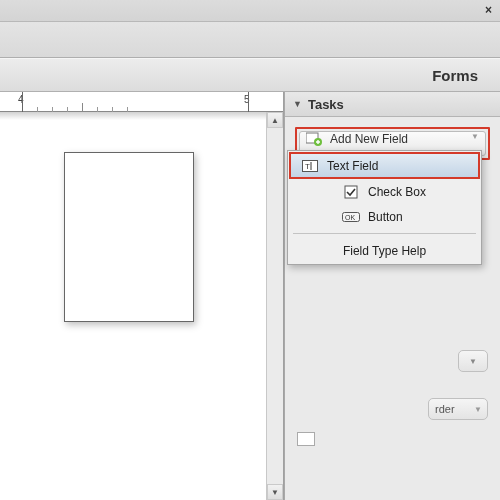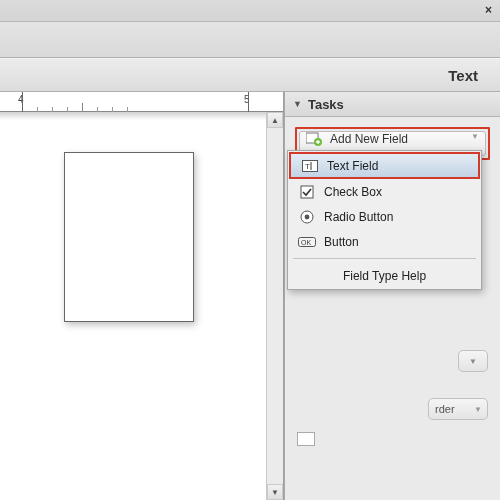--- a/index.html
+++ b/index.html
@@ -177,20 +177,21 @@
   }
   .dd-item {
     height: 25px;
     display: flex;
     align-items: center;
     padding: 0 8px 0 10px;
     font-size: 12px;
     color: #222;
     cursor: pointer;
     position: relative;
+    margin-left: 44px;
   }
   .dd-item .icon {
     width: 18px; height: 16px;
     margin-right: 8px;
     display: flex; align-items: center; justify-content: center;
     position: relative;
   }
   .dd-item.hl-red {
     border: 2px solid #d43a2a;
     background: linear-gradient(#e3ecf4, #c3d4e6);
@@ -244,21 +245,21 @@
 </head>
 <body>
 
 <div class="top-strip">
   <span class="close-x">×</span>
 </div>
 
 <div class="ribbon-bar"></div>
 
 <div class="header-bar">
-  <span>Text</span>
+  <span>Forms</span>
 </div>
 
 <div class="work">
   <div class="canvas-pane">
     <div class="ruler">
       <span class="num" style="left:18px">4</span>
       <span class="tick" style="left:22px"></span>
       <span class="tick minor" style="left:37px"></span>
       <span class="tick minor" style="left:52px"></span>
       <span class="tick minor" style="left:67px"></span>
@@ -316,29 +317,20 @@
       <div class="dd-item">
         <span class="icon">
           <svg width="14" height="14">
               <rect x="1" y="1" width="12" height="12" fill="#fff" stroke="#555"></rect>
               <path d="M3 7l3 3 5-6" fill="none" stroke="#333" stroke-width="1.6"></path>
             </svg>
         </span>
         <span>Check Box</span>
       </div>
 
-      <div class="dd-item">
-        <span class="icon">
-          <svg width="14" height="14">
-              <circle cx="7" cy="7" r="6" fill="#fff" stroke="#555"></circle>
-              <circle cx="7" cy="7" r="2.4" fill="#555"></circle>
-            </svg>
-        </span>
-        <span>Radio Button</span>
-      </div>
 
 
 
       <div class="dd-item">
         <span class="icon">
           <svg width="18" height="12">
               <rect x="0.5" y="1.5" width="17" height="9" rx="2" fill="#f4f4f4" stroke="#555"></rect>
               <text x="3" y="9" font-size="7" fill="#333">OK</text>
             </svg>
         </span>

